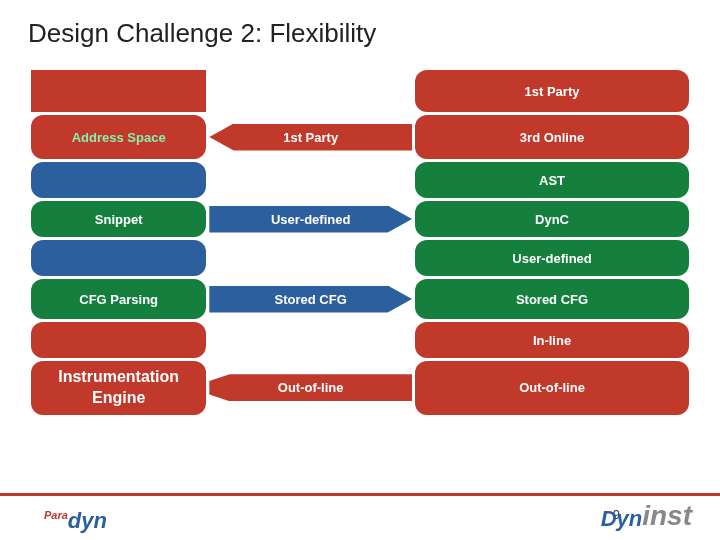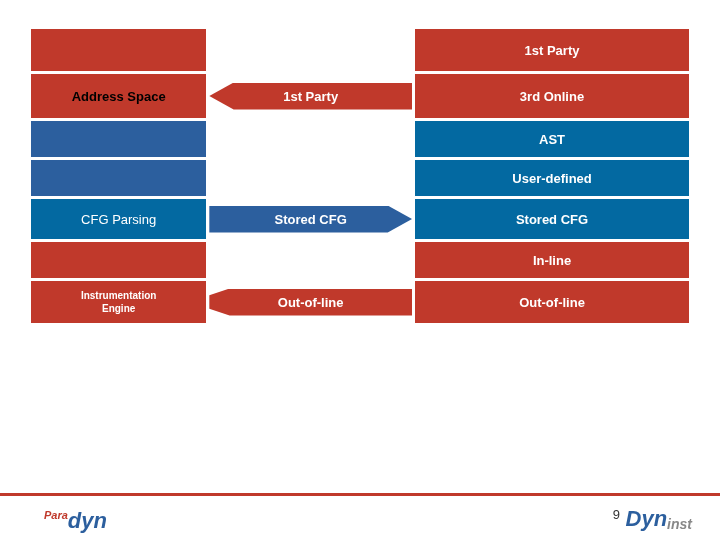--- a/index.html
+++ b/index.html
@@ -73,121 +73,136 @@
     .main-table {
       width: 100%;
       border-collapse: separate;
       border-spacing: 3px;
       table-layout: fixed;
     }
 
     .main-table td {
       vertical-align: middle;
       font-size: 13px;
+      border-radius: 12px;
     }
 
     .tc-red {
       background: #c0392b;
       color: white;
       font-weight: bold;
       text-align: center;
       padding: 6px 4px;
     }
 
     .tc-blue {
-      background: #0369a1;
+      background: #15803d;
       color: white;
       font-weight: bold;
       text-align: center;
       padding: 6px 4px;
     }
 
     .tc-empty {
       background: transparent;
     }
   </style>
 </head>
 <body>
 
 <div class="slide">
+  <h1 class="title">Design Challenge 2: Flexibility</h1>
 
   <div style="position: relative; margin-top: 8px;">
     <table class="main-table">
       <colgroup>
         <col style="width: 128px;">
         <col style="width: 148px;">
         <col style="width: 200px;">
       </colgroup>
       <tbody>
 
         <tr style="height:42px;">
           <td class="tc-empty" style="background: #c0392b; border-radius: 0;"></td>
           <td class="tc-empty"></td>
           <td class="tc-red">
             <span>1st Party</span>
           </td>
         </tr>
 
         <tr style="height:44px;">
           <td class="tc-red">
-            <span style="color:#000000; font-weight:bold;text-align:center;">Address Space</span>
+            <span style="color:#86efac; font-weight:bold;text-align:center;">Address Space</span>
           </td>
           <td style="padding:0;">
             <div style="background:#c0392b; color:white; font-weight:bold; text-align:center; height:100%; display:flex; align-items:center; justify-content:center; clip-path: polygon(12% 0, 100% 0, 100% 100%, 12% 100%, 0 50%); padding: 6px 4px; font-size:13px;">
               <span>1st Party</span>
             </div>
           </td>
           <td class="tc-red">
             <span>3rd Online</span>
           </td>
         </tr>
 
 
         <tr style="height:36px;">
           <td style="background:#2c5f9e;"></td>
           <td class="tc-empty"></td>
           <td class="tc-blue">
             <span>AST</span>
           </td>
         </tr>
 
+        <tr style="height:36px;">
+          <td class="tc-blue">
+            <span style="color:white; font-weight:bold;">Snippet</span>
+          </td>
+          <td style="padding:0;">
+            <div style="background:#2c5f9e; color:white; font-weight:bold; text-align:center; height:100%; display:flex; align-items:center; justify-content:center; clip-path: polygon(0 0, 88% 0, 100% 50%, 88% 100%, 0 100%); padding: 6px 4px; font-size:13px;">
+              <span>User-defined</span>
+            </div>
+          </td>
+          <td class="tc-blue">
+            <span>DynC</span>
+          </td>
+        </tr>
 
         <tr style="height:36px;">
           <td style="background:#2c5f9e;"></td>
           <td class="tc-empty"></td>
           <td class="tc-blue">
             <span>User-defined</span>
           </td>
         </tr>
 
 
         <tr style="height:40px;">
           <td class="tc-blue">
-            <span style="color:white; font-weight:normal;">CFG Parsing</span>
+            <span style="color:white; font-weight:bold;">CFG Parsing</span>
           </td>
           <td style="padding:0;">
             <div style="background:#2c5f9e; color:white; font-weight:bold; text-align:center; height:100%; display:flex; align-items:center; justify-content:center; clip-path: polygon(0 0, 88% 0, 100% 50%, 88% 100%, 0 100%); padding: 6px 4px; font-size:13px;">
               <span>Stored CFG</span>
             </div>
           </td>
           <td class="tc-blue">
             <span>Stored CFG</span>
           </td>
         </tr>
 
         <tr style="height:36px;">
           <td style="background:#c0392b;"></td>
           <td class="tc-empty"></td>
           <td class="tc-red">
             <span>In-line</span>
           </td>
         </tr>
 
         <tr style="height:42px;">
-          <td class="tc-red" style="font-size:10px; line-height:1.3;">
+          <td class="tc-red" style="font-size:16px; line-height:1.3;">
             <span style="color:white; font-weight:bold;">Instrumentation<br>Engine</span>
           </td>
           <td style="padding:0;">
             <div style="background:#c0392b; color:white; font-weight:bold; text-align:center; height:100%; display:flex; align-items:center; justify-content:center; clip-path: polygon(10% 0, 100% 0, 100% 100%, 10% 100%, 0% 75%, 0% 25%); padding: 6px 4px; font-size:13px;">
               <span>Out-of-line</span>
             </div>
           </td>
           <td class="tc-red">
             <span>Out-of-line</span>
           </td>
@@ -206,16 +221,16 @@
 
   <div class="logo-left">
     <div style="display:flex; flex-direction:row; align-items:flex-start; line-height:1;">
       <span style="color:#c0392b; font-style:italic; font-size:11px; font-weight:bold; margin-left:16px;">Para</span>
       <span style="color:#2c5f9e; font-style:italic; font-size:22px; font-weight:bold;">dyn</span>
     </div>
   </div>
 
   <div class="logo-right">
     <span style="color:#2c5f9e; font-style:italic; font-size:22px; font-weight:bold;">Dyn</span>
-    <span style="color:#888; font-style:italic; font-size:14px; font-weight:bold;">inst</span>
+    <span style="color:#888; font-style:italic; font-size:28px; font-weight:bold;">inst</span>
   </div>
 
 </div>
 
 </body></html>

